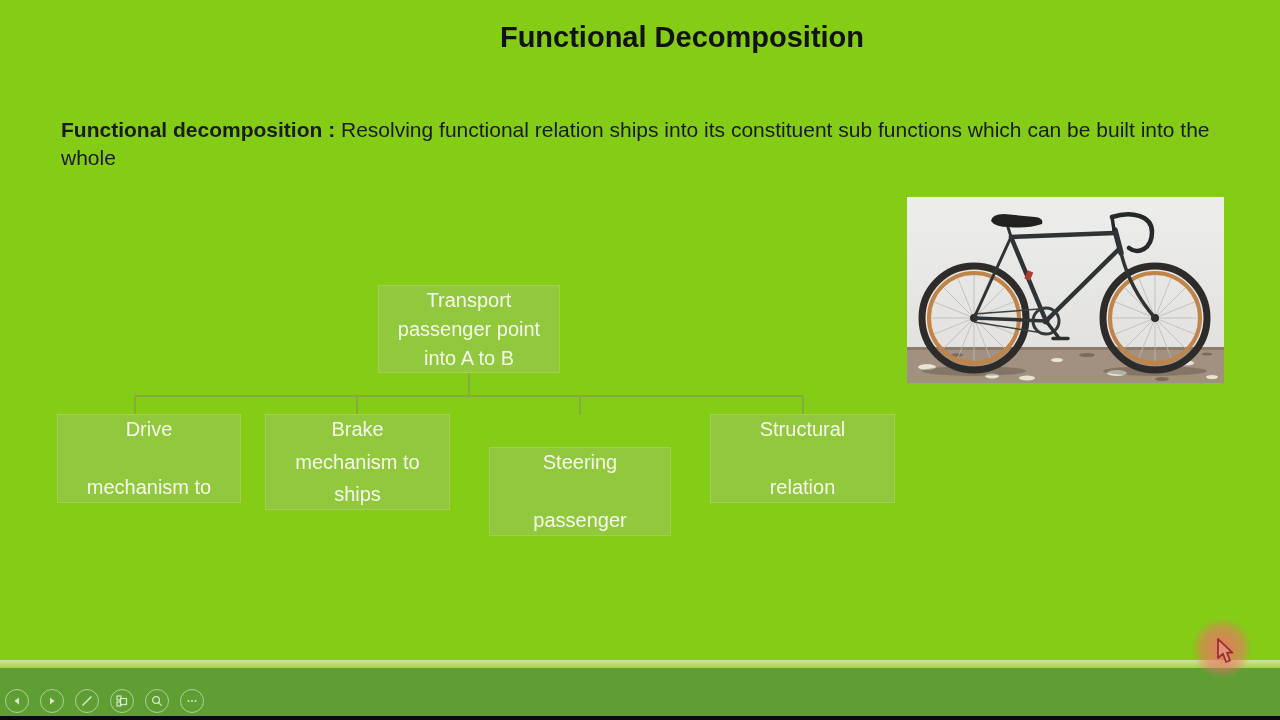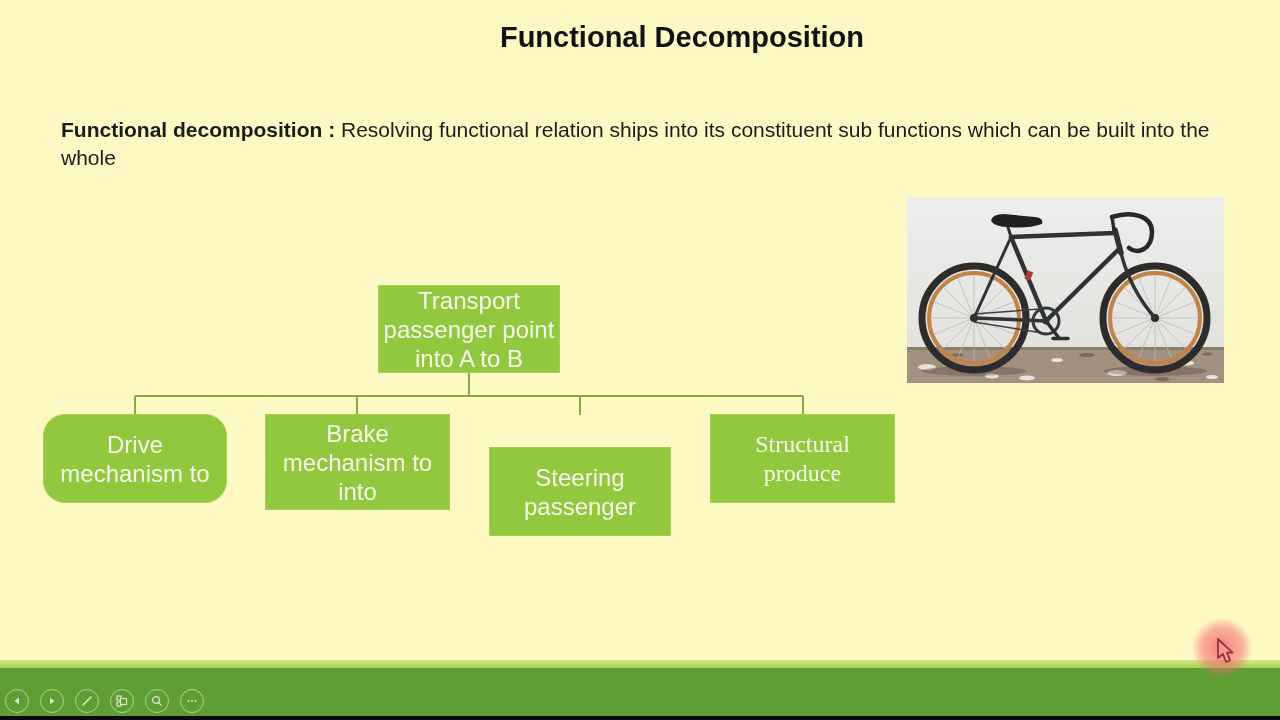--- a/index.html
+++ b/index.html
@@ -1,42 +1,42 @@
 <!DOCTYPE html>
 <html><head>
 <meta charset="utf-8">
 <style>
   html, body { margin:0; padding:0; background:#ffffff; }
   .slide {
     position:relative; width:1280px; height:720px; overflow:hidden;
-    background:#fef9c3; font-family:"Liberation Sans", sans-serif;
+    background:#84cc16; font-family:"Liberation Sans", sans-serif;
   }
   .slide-title {
     position:absolute; top:21px; left:84px; right:0; margin:0;
     text-align:center; font-size:29px; font-weight:bold; color:#121212;
   }
   .definition {
     position:absolute; left:61px; top:116px; width:1155px; margin:0;
     font-size:21px; line-height:28px; color:#1b1b1b;
   }
   .definition b { font-weight:bold; }
   .connectors { position:absolute; left:0; top:0; width:1280px; height:720px; }
   .node {
     position:absolute; box-sizing:border-box;
     background:#92c83e; border:1px solid #a4cf52;
-    color:#f5faea; font-size:24px; line-height:29px;
-    display:flex; flex-direction:column; align-items:center; justify-content:center;
+    color:#f5faea; font-size:20px; line-height:29px;
+    display:flex; flex-direction:column; align-items:center; justify-content:space-between;
     text-align:center;
   }
   .node .line:empty { display:none; }
   .node-root   { left:378px; top:285px; width:182px; height:88px; }
-  .node-c0     { left:43px;  top:414px; width:184px; height:89px;border-radius:22px; }
+  .node-c0     { left:57px;  top:414px; width:184px; height:89px; }
   .node-c1     { left:265px; top:414px; width:185px; height:96px; }
   .node-c2     { left:489px; top:414px; width:182px; height:89px;margin-top:33px; }
-  .node-c3     { left:710px; top:414px; width:185px; height:89px;font-family:Liberation Serif, serif; }
+  .node-c3     { left:710px; top:414px; width:185px; height:89px; }
   .photo { position:absolute; left:907px; top:197px; width:317px; height:186px; }
   .bar-strip { position:absolute; left:0; top:660px; width:100%; height:8px;
     background:linear-gradient(#d2e698, #a9cf4b); }
   .bar-main  { position:absolute; left:0; top:668px; width:100%; height:48px;
     background:#5f9e33; }
   .bar-black { position:absolute; left:0; top:716px; width:100%; height:4px;
     background:#0b0b0b; }
   .toolbar { position:absolute; left:5px; top:689px; display:flex; gap:11px; }
   .ghost-btn {
     width:24px; height:24px; border-radius:50%; box-sizing:border-box;
@@ -81,32 +81,32 @@
   </div>
 
   <div class="node node-c0">
     <div class="line">Drive</div>
     <div class="line">mechanism to</div>
   </div>
 
   <div class="node node-c1">
     <div class="line">Brake</div>
     <div class="line">mechanism to</div>
-    <div class="line">into</div>
+    <div class="line">ships</div>
   </div>
 
   <div class="node node-c2">
     <div class="line">Steering</div>
     <div class="line">passenger</div>
 
   </div>
 
   <div class="node node-c3">
     <div class="line">Structural</div>
-    <div class="line">produce</div>
+    <div class="line">relation</div>
 
   </div>
 
   <svg class="photo" viewBox="0 0 317 186" role="img" aria-label="Vintage black fixed-gear bicycle with tan rims leaning against a light gray wall">
     <defs>
       <linearGradient id="wallg" x1="0" y1="0" x2="0" y2="1">
         <stop offset="0" stop-color="#ededeb"></stop>
         <stop offset="1" stop-color="#e0dfdc"></stop>
       </linearGradient>
     </defs>

